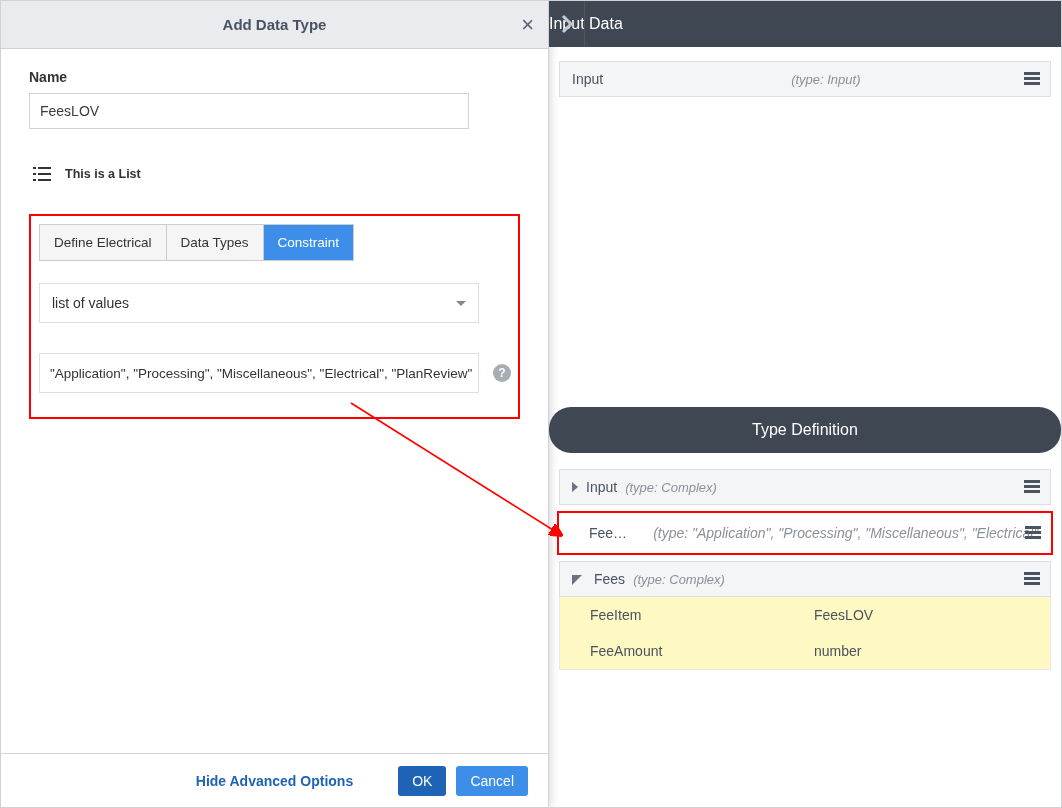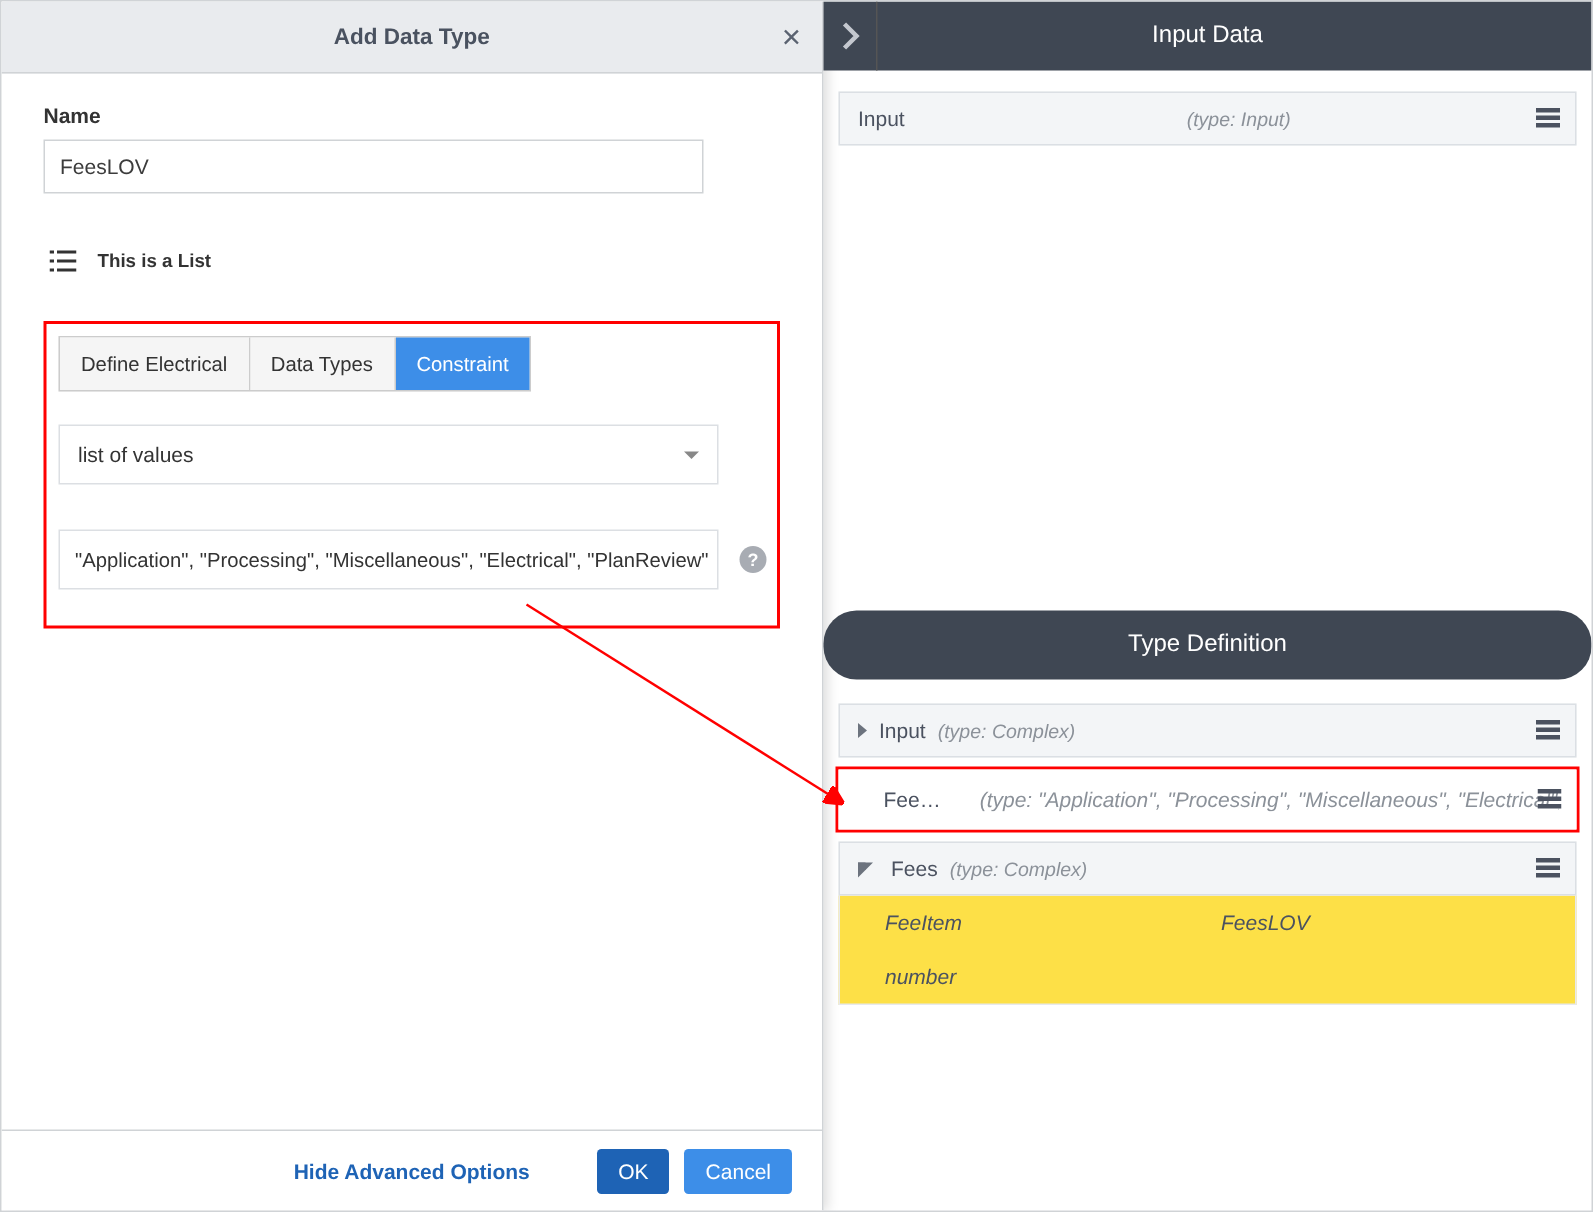--- a/index.html
+++ b/index.html
@@ -81,21 +81,21 @@
   .btn {
     padding: 7px 14px; border-radius: 3px; font-size: 14px; color: #fff; cursor: pointer;
     border: none; z-index:2;
   }
   .btn.ok { background: #1e63b5; }
   .btn.cancel { background: #3d8ee8; }
 
   
   .right-side { position: absolute; left: 548px; top: 0; right: 0; height: 806px; }
   .rh-bar {
-    height: 46px; background: #3f4753; display: flex; align-items: center; justify-content: center;
+    height: 46px; background: #3f4753; display: flex; align-items: center; justify-content: flex-start;
     position: relative;
   }
   .rh-bar .title { color: #fff; font-size: 16px; }
   .chevron-btn {
     position: absolute; left: 0; top: 0; width: 36px; height: 46px; display:flex;
     align-items:center; justify-content:center; border-right: 1px solid #555;
     cursor:pointer;
   }
   .chevron-btn svg { display:block; }
 
@@ -126,21 +126,21 @@
     border-top:5px solid #6c737e;border-left:5px solid #6c737e;
     transform: translateY(1px);
   }
   .redbox2 {
     border: 2px solid #f00; margin: 6px -2px 6px -2px; position:relative;
   }
   .redbox2 .row-sub { border:none; height:40px; }
   .rh-bar2 { position:absolute; top: 406px; left:0; right:0;border-radius:22px;}
   .panel2-content { position:absolute; top:454px; left:0; right:0; padding:14px 10px;}
 
-  .fee-grid { border:1px solid #e7e9ec; border-top:none; background:#fde047;font-style:italic;}
+  .fee-grid { border:1px solid #e7e9ec; border-top:none; background:#fef9c3;}
   .fee-grid-row {
     display:flex; padding: 10px 12px 10px 30px; font-size:14px; color:#4b5260;
   }
   .fee-grid-row .c1 { flex: 1; }
   .fee-grid-row .c2 { flex: 1; }
 
   
   .red-arrow-line {
     position:absolute; stroke:#f00; stroke-width:1.6; fill:none; pointer-events:none;
     z-index:30;
@@ -277,20 +277,21 @@
         </svg>
       </span>
     </div>
 
     <div class="fee-grid">
       <div class="fee-grid-row">
         <span class="c1">FeeItem</span>
         <span class="c2">FeesLOV</span>
       </div>
       <div class="fee-grid-row">
+        <span class="c1">FeeAmount</span>
         <span class="c2">number</span>
       </div>
     </div>
 
   </div>
 </div>
 
 <svg class="red-arrow-line" style="left:0;top:0;" width="1062" height="808">
   <defs>
     <marker id="arrowhead" markerWidth="8" markerHeight="8" refX="7" refY="4" orient="auto">

